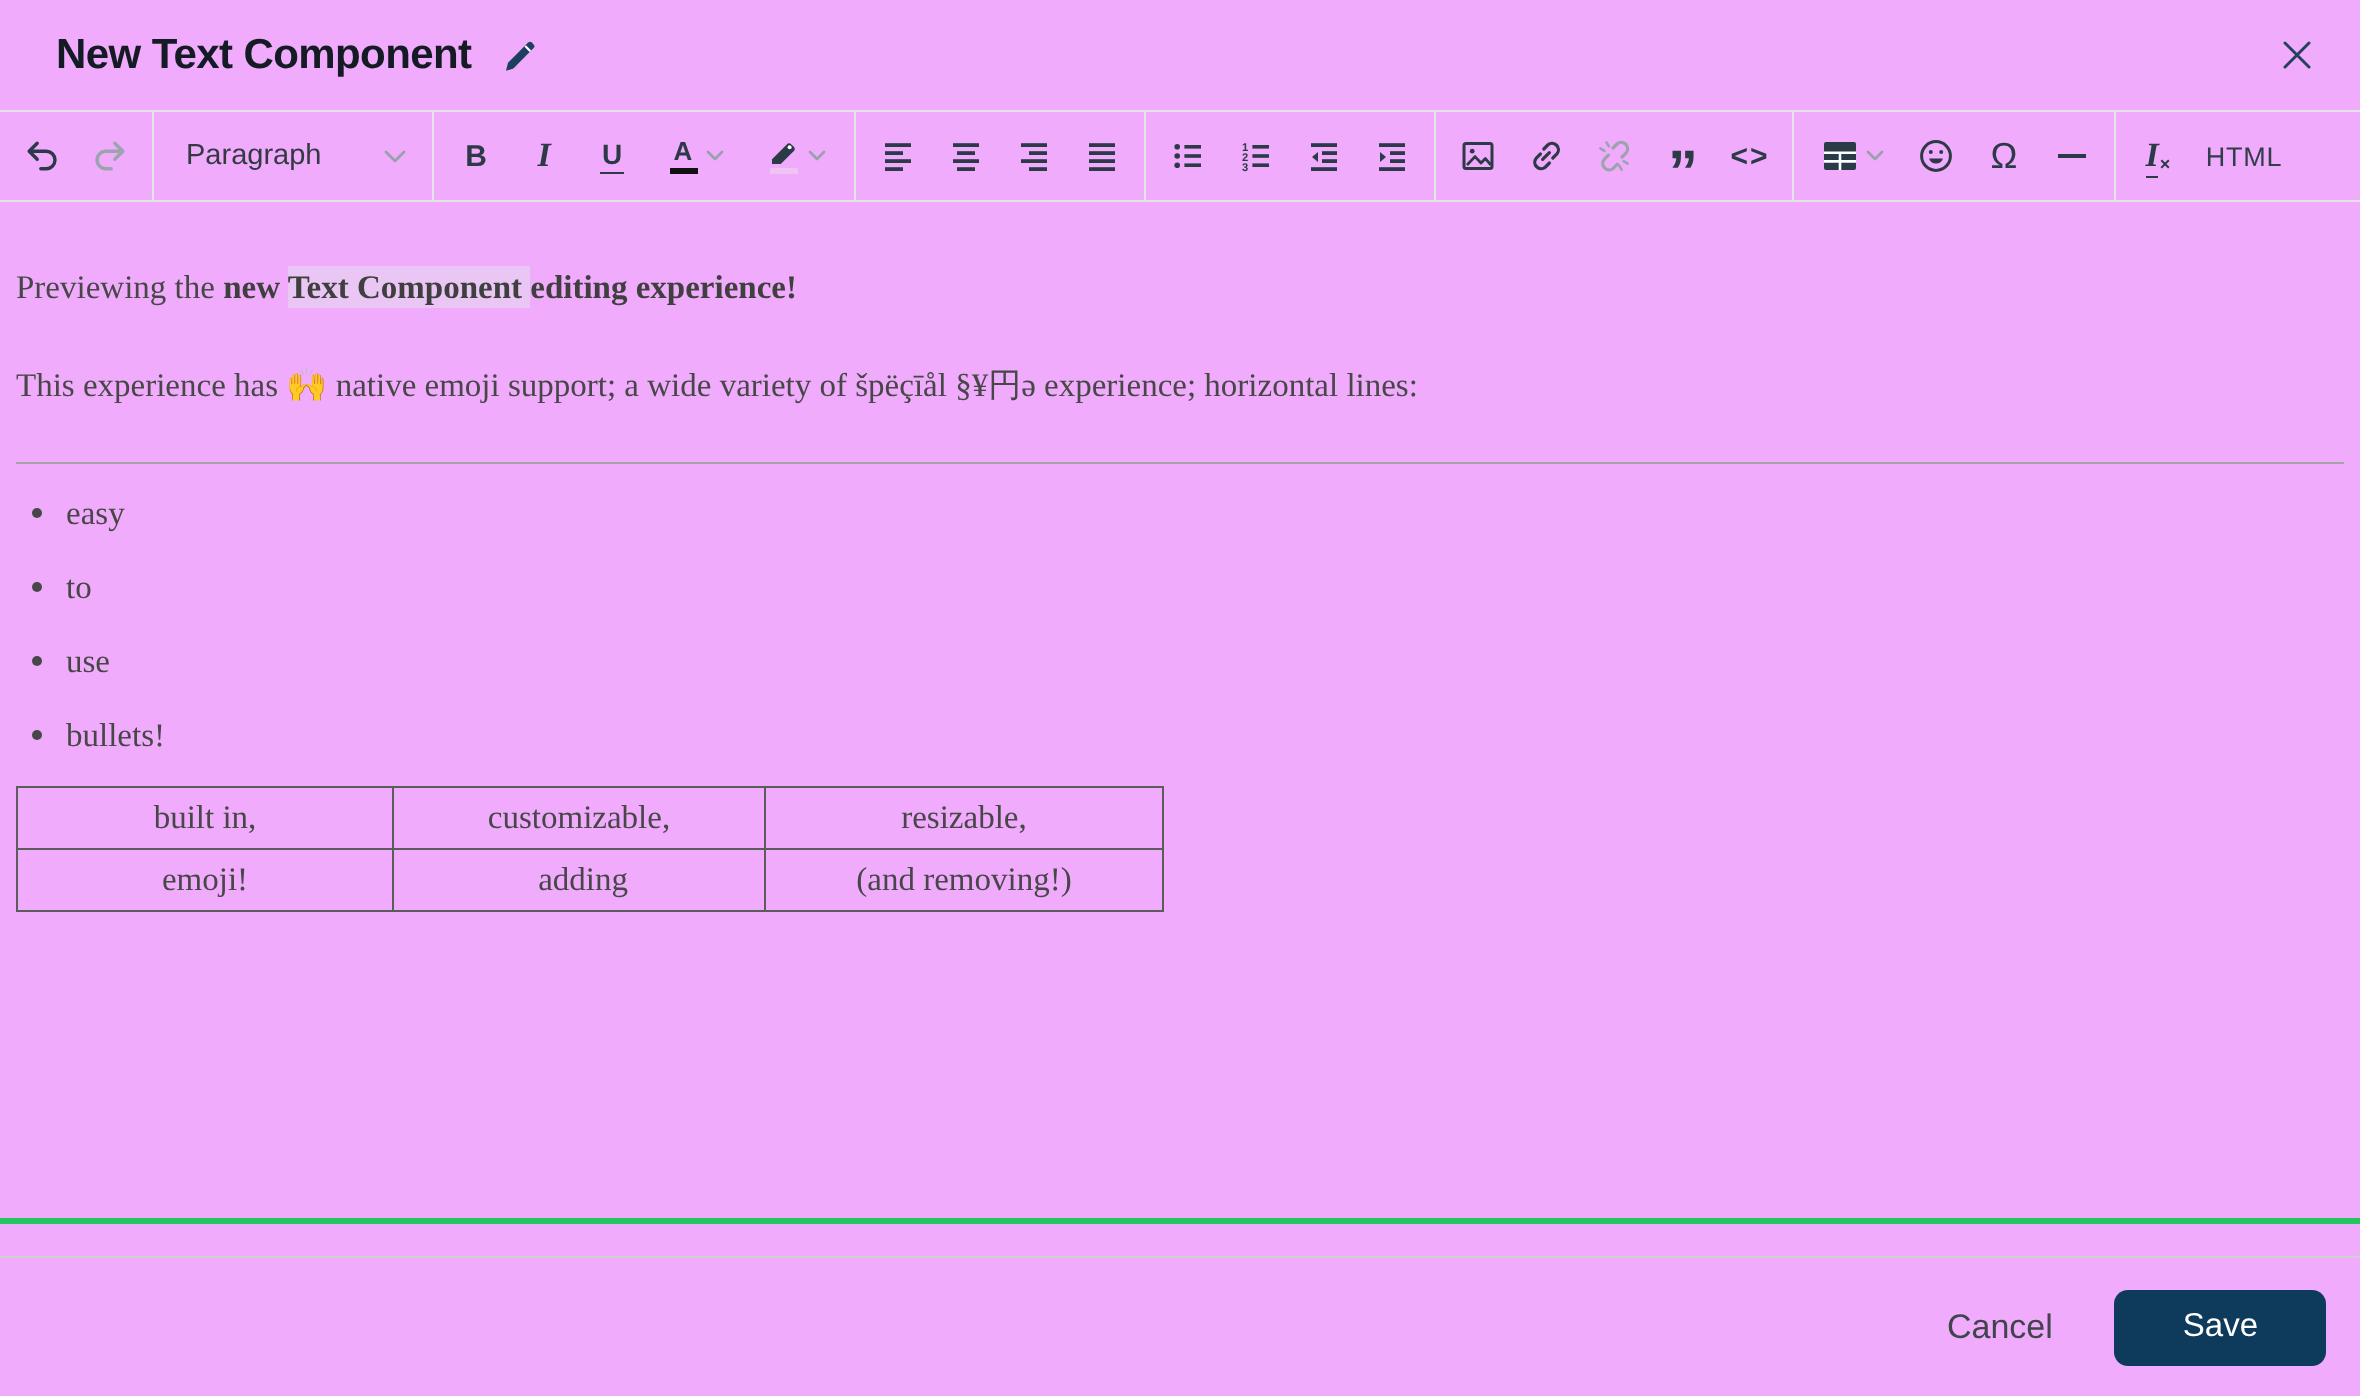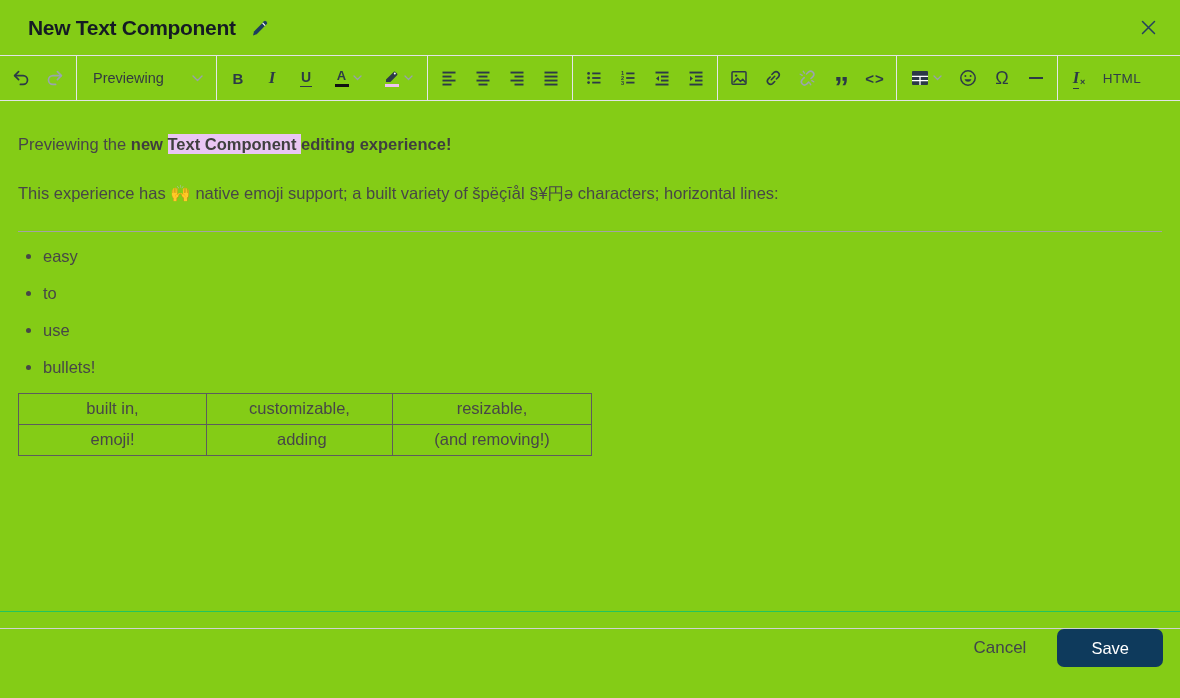--- a/index.html
+++ b/index.html
@@ -1,18 +1,18 @@
 <!DOCTYPE html>
 <html><head>
 <meta charset="utf-8">
 <style>
   * { box-sizing: border-box; }
   html,body { margin:0; padding:0; background:#fff; }
   .stage {
-    width:1180px; height:698px; background:#84cc16; overflow:hidden;
+    width:1180px; height:698px; background:#f0abfc; overflow:hidden;
     display:flex; flex-direction:column;
     font-family:"Liberation Sans", sans-serif;
   }
 
   
   .modal-header { height:55px; flex:0 0 auto; display:flex; align-items:center; padding:0 18px 0 28px; }
   .modal-title { font-size:21px; font-weight:700; color:#151b24; letter-spacing:-0.3px; }
   .edit-icon { margin-left:13px; display:flex; align-items:center; cursor:pointer; }
   .close-btn { margin-left:auto; display:flex; align-items:center; justify-content:center;
                width:28px; height:28px; cursor:pointer; }
@@ -41,38 +41,38 @@
   .glyph-omega { font-size:18px; font-weight:500; }
   .glyph-hline { width:14px; height:2px; background:currentColor; }
   .glyph-rf { display:flex; align-items:flex-start; }
   .glyph-rf .rf-i { font-family:"Liberation Serif", serif; font-style:italic; font-size:17px; font-weight:600;
                     border-bottom:1.4px solid #2c3a47; }
   .glyph-rf .rf-x { font-size:9px; font-weight:800; margin:9px 0 0 0.5px; }
   .html-btn { width:52px; height:36px; display:flex; align-items:center; justify-content:center;
               font-size:13.5px; color:#313d49; letter-spacing:0.4px; cursor:pointer; border-radius:3px; }
 
   
-  .editor-content { flex:1 1 auto; border-bottom:1px solid #22c55e; padding:6px 18px 0;
-                    font-family:Liberation Sans, sans-serif; color:#474747; font-size:16.5px; overflow:hidden; }
+  .editor-content { flex:1 1 auto; border-bottom:3px solid #22c55e; padding:6px 8px 0;
+                    font-family:Liberation Serif, serif; color:#474747; font-size:16.5px; overflow:hidden; }
   .editor-content p { margin:26px 0; line-height:1.38; }
   .editor-content b { color:#3f3f3f; }
   .hl { padding:1px 0; }
   .editor-hr { border:none; border-top:1px solid #a3a3a3; margin:25px 0 0; }
   .editor-content ul { margin:13px 0 0; padding-left:25px; }
   .editor-content li { margin-bottom:14px; line-height:1.4; }
   .editor-table { border-collapse:collapse; table-layout:fixed; width:561px; margin-top:11px; }
   .editor-table td { border:1px solid #5c5c5c; height:31px; padding:2px 3px; vertical-align:middle;
                      white-space:pre-wrap; font-size:16.5px; color:#474747;text-align:center; }
   .editor-table td:nth-child(1){ width:188px; }
   .editor-table td:nth-child(2){ width:186px; }
   .editor-table td:nth-child(3){ width:199px; }
 
   
   .footer-gap { height:16px; flex:0 0 auto; }
-  .modal-footer { height:70px; flex:0 0 auto; border-top:1px solid #cfd2d4; display:flex; align-items:flex-start;
+  .modal-footer { height:70px; flex:0 0 auto; border-top:1px solid #cfd2d4; display:flex; align-items:center;
                   justify-content:flex-end; padding:0 17px; }
   .cancel-btn { background:none; border:none; font-family:"Liberation Sans", sans-serif; font-size:17px;
                 color:#40454b; padding:9px 23px; cursor:pointer; }
   .save-btn { border:none; border-radius:7px; font-family:"Liberation Sans", sans-serif; font-size:16.5px;
               color:#ffffff; padding:9px 34px; min-width:65px; height:38px; cursor:pointer; margin-left:8px; }
 
   svg { display:block; }
 </style>
 </head>
 <body>
@@ -107,21 +107,21 @@
         <svg width="20" height="20" viewBox="0 0 20 20">
           <path d="M12.4 3.6 l4 4 -4 4" fill="none" stroke="currentColor" stroke-width="1.7" stroke-linecap="round" stroke-linejoin="round"></path>
           <path d="M16 7.6 H7.9 a4.4 4.4 0 0 0 0 8.8 h2.7" fill="none" stroke="currentColor" stroke-width="1.7" stroke-linecap="round"></path>
         </svg>
       </div>
     </div>
 
     <div class="tb-sep"></div>
 
     <div class="dropdown">
-      <span class="dropdown-label">Previewing</span>
+      <span class="dropdown-label">Paragraph</span>
       <span class="tb-chevron">
         <svg width="11" height="7" viewBox="0 0 11 7">
             <path d="M1 1 l4.5 4.5 L10 1" fill="none" stroke="currentColor" stroke-width="1.4" stroke-linecap="round" stroke-linejoin="round"></path>
           </svg>
       </span>
     </div>
 
     <div class="tb-sep"></div>
 
     <div class="tb-group">
@@ -314,21 +314,21 @@
       </div>
       <div class="html-btn">HTML</div>
     </div>
   </div>
 
   <div class="editor-content">
     <p>
       <span>Previewing the </span><b>new </b><b class="hl" id="hl-span" style="background: rgb(234, 198, 244);">Text Component </b><b>editing experience!</b>
     </p>
     <p>
-      <span>This experience has </span><span>🙌</span><span> native emoji support; a built variety of špëçīål §¥円ə characters; horizontal lines:</span>
+      <span>This experience has </span><span>🙌</span><span> native emoji support; a wide variety of špëçīål §¥円ə experience; horizontal lines:</span>
     </p>
     <hr class="editor-hr">
     <ul>
       <li>easy</li>
       <li>to</li>
       <li>use</li>
       <li>bullets!</li>
     </ul>
     <table class="editor-table">
       <tbody>

